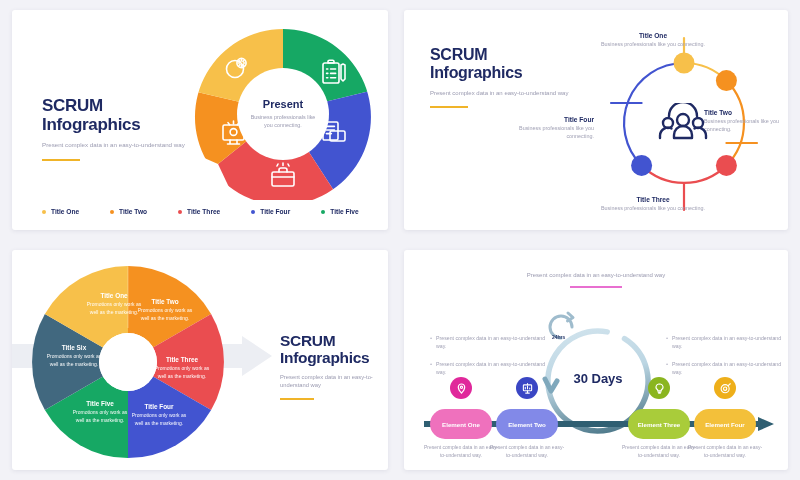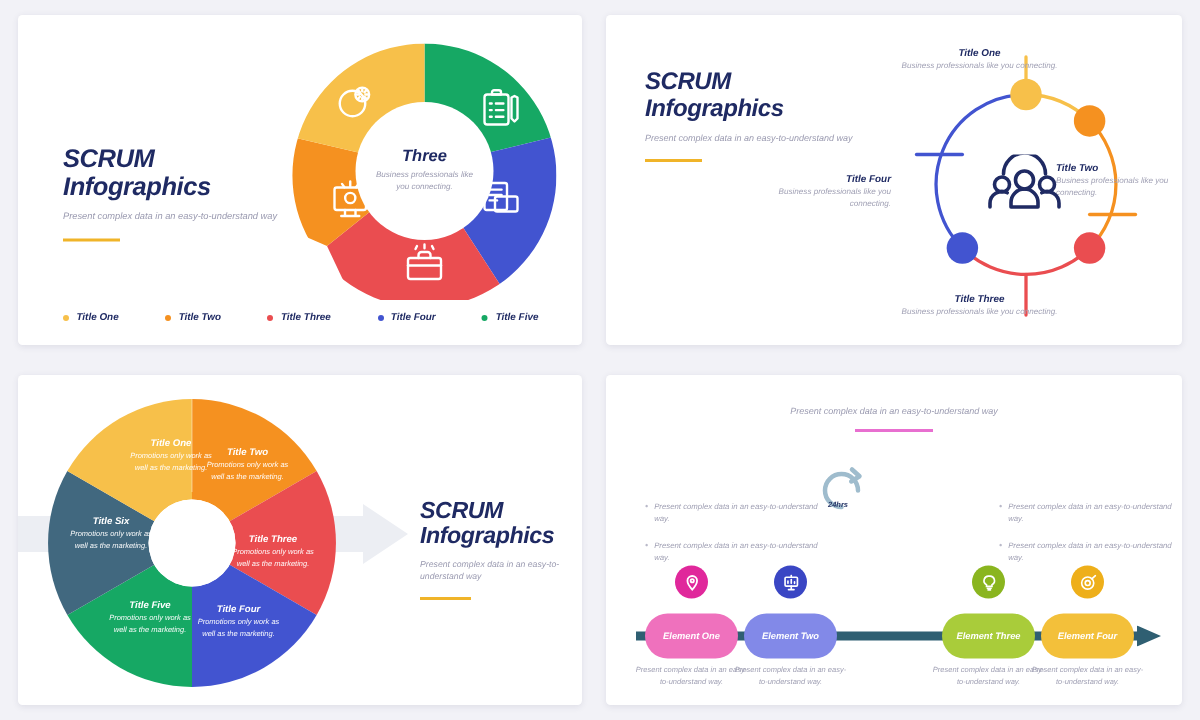--- a/index.html
+++ b/index.html
@@ -10,21 +10,20 @@
     overflow: hidden;
   }
   .page { position: relative; width: 800px; height: 480px; }
 
   .slide {
     position: absolute;
     background: #ffffff;
     border-radius: 3px;
     box-shadow: 0 1px 4px rgba(60,60,100,0.10);
     overflow: hidden;
-    font-style: italic;
   }
   #slide-tl { left: 12px;  top: 10px;  width: 376px; height: 220px; }
   #slide-tr { left: 404px; top: 10px;  width: 384px; height: 220px; }
   #slide-bl { left: 12px;  top: 250px; width: 376px; height: 220px; }
   #slide-br { left: 404px; top: 250px; width: 384px; height: 220px; }
 
   .h-title {
     color: #1f2a63;
     font-weight: bold;
     letter-spacing: -0.3px;
@@ -187,21 +186,21 @@
           <g transform="translate(132,36)">
             <rect x="1" y="3" width="16" height="20" rx="1.8"></rect>
             <path d="M6 3 V1.6 a1.4 1.4 0 0 1 1.4 -1.4 h3.2 A1.4 1.4 0 0 1 12 1.6 V3 Z"></path>
             <path d="M4.6 9 h1.2 M4.6 13.4 h1.2 M4.6 17.8 h1.2 M8.6 9 h5 M8.6 13.4 h5 M8.6 17.8 h5"></path>
             <path d="M21 4 l2 1 v14 l-2 2 l-2 -2 V5 Z"></path>
           </g>
         </g>
       </svg>
 
       <div class="donut-center">
-        <div class="ev-t">Three</div>
+        <div class="ev-t">Present</div>
         <div class="ev-s">Business professionals like you connecting.</div>
       </div>
     </div>
 
     <div class="legend">
       <div class="lg-item">
         <span class="lg-dot" style="background:#f7c04a"></span>
         <span class="lg-txt">Title One</span>
       </div>
       <div class="lg-item">
@@ -377,20 +376,34 @@
         <span class="bul-tx">Present complex data in an easy-to-understand way.</span>
       </div>
     </div>
 
     <svg style="position:absolute; left:140px; top:59px;" width="34" height="34" viewBox="0 0 34 34">
       <path d="M28,18 A11,11 0 1 0 17,29" fill="none" stroke="#9fbccd" stroke-width="3" stroke-linecap="round"></path>
       <path d="M24,4 L29,8.5 L23.5,12" fill="none" stroke="#9fbccd" stroke-width="3" stroke-linecap="round" stroke-linejoin="round"></path>
     </svg>
     <div class="hrs-txt">24hrs</div>
 
+    <div class="days-ring">
+      <svg width="116" height="116" viewBox="0 0 116 116">
+        <defs>
+          <linearGradient id="ringgrad" x1="1" y1="0" x2="0" y2="1">
+            <stop offset="0%" stop-color="#d5e6ef"></stop>
+            <stop offset="45%" stop-color="#bcd6e3"></stop>
+            <stop offset="100%" stop-color="#2f5f72"></stop>
+          </linearGradient>
+        </defs>
+        <circle cx="58" cy="58" r="50" fill="none" stroke="url(#ringgrad)" stroke-width="5.5" stroke-linecap="round" stroke-dasharray="295 20" transform="rotate(-58 58 58)"></circle>
+        <path d="M14,66 L8,76 L2,64" fill="none" stroke="#7fa8bc" stroke-width="5" stroke-linecap="round" stroke-linejoin="round" transform="translate(3,-8)"></path>
+      </svg>
+      <div class="days-txt">30 Days</div>
+    </div>
 
     <svg style="position:absolute; left:20px; top:167px;" width="350" height="14" viewBox="0 0 350 14">
       <path d="M0,4 H334 V0 L350,7 L334,14 V10 H0 Z" fill="#2f5f72"></path>
     </svg>
 
     <div class="pill" style="left:26px;  top:159px; width:62px; background:#ef71bd;">
       <span>Element One</span>
     </div>
     <div class="pill" style="left:92px;  top:159px; width:62px; background:#8289e8;">
       <span>Element Two</span>

